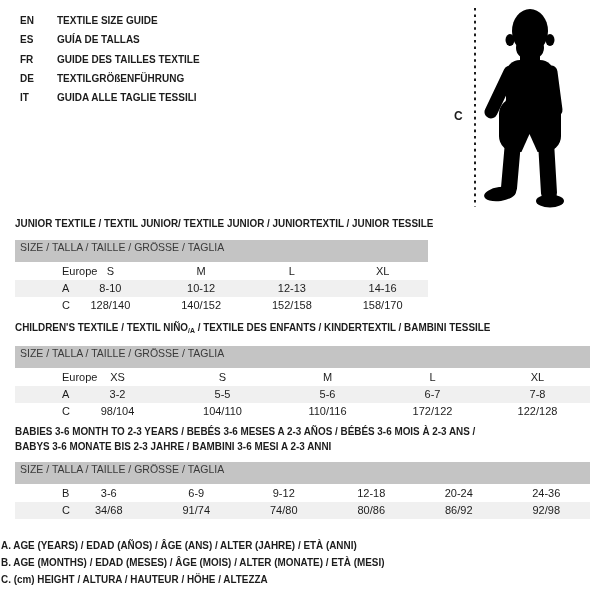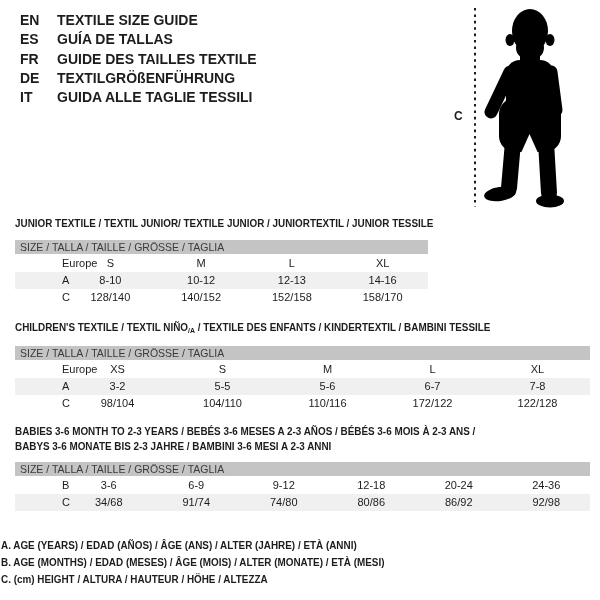--- a/index.html
+++ b/index.html
@@ -6,21 +6,21 @@
   body{
     width:600px;height:600px;position:relative;overflow:hidden;
     background:#ffffff;color:#1c1c1c;
     font-family:"Liberation Sans","DejaVu Sans",sans-serif;
     -webkit-font-smoothing:antialiased;
   }
   .abs{position:absolute;}
 
   
   .lang-list{left:20px;top:11px;}
-  .lang-row{display:flex;font-weight:bold;font-size:14px;line-height:19.3px;white-space:nowrap;}
+  .lang-row{display:flex;font-weight:bold;font-size:10px;line-height:19.3px;white-space:nowrap;}
   .lang-code{width:37px;flex:0 0 37px;}
 
   
   .figure{left:440px;top:0;width:160px;height:215px;}
 
   
   .ttitle{
     font-weight:bold;font-size:11.5px;line-height:15px;white-space:nowrap;
     transform:scaleX(0.86);transform-origin:0 0;
   }
@@ -28,21 +28,21 @@
   .t2-title{left:15px;top:320px;}
   .t3-title{left:15px;top:424px;}
   .ttitle sub{font-size:8px;vertical-align:-2px;}
 
   
   .table{left:15px;}
   .table1{top:240px;width:413px;}
   .table2{top:346px;width:575px;}
   .table3{top:462px;width:575px;}
   .sizebar{
-    background:#c4c4c4;color:#3a3a3a;height:14px;line-height:14px;
+    background:#c4c4c4;color:#3a3a3a;height:22px;line-height:14px;
     font-size:10.5px;padding-left:5px;white-space:nowrap;overflow:hidden;
     margin-bottom:1px;
   }
   .trow{display:grid;height:17px;line-height:17px;font-size:11px;}
   .table1 .trow{grid-template-columns:50px repeat(4,1fr);}
   .table2 .trow{grid-template-columns:50px repeat(5,1fr);}
   .table3 .trow{grid-template-columns:50px repeat(6,1fr);}
   .trow.alt{background:#f0f0f0;}
   .tlabel{padding-left:5px;text-align:left;margin-left:42px;}
   .tcell{text-align:center;}

